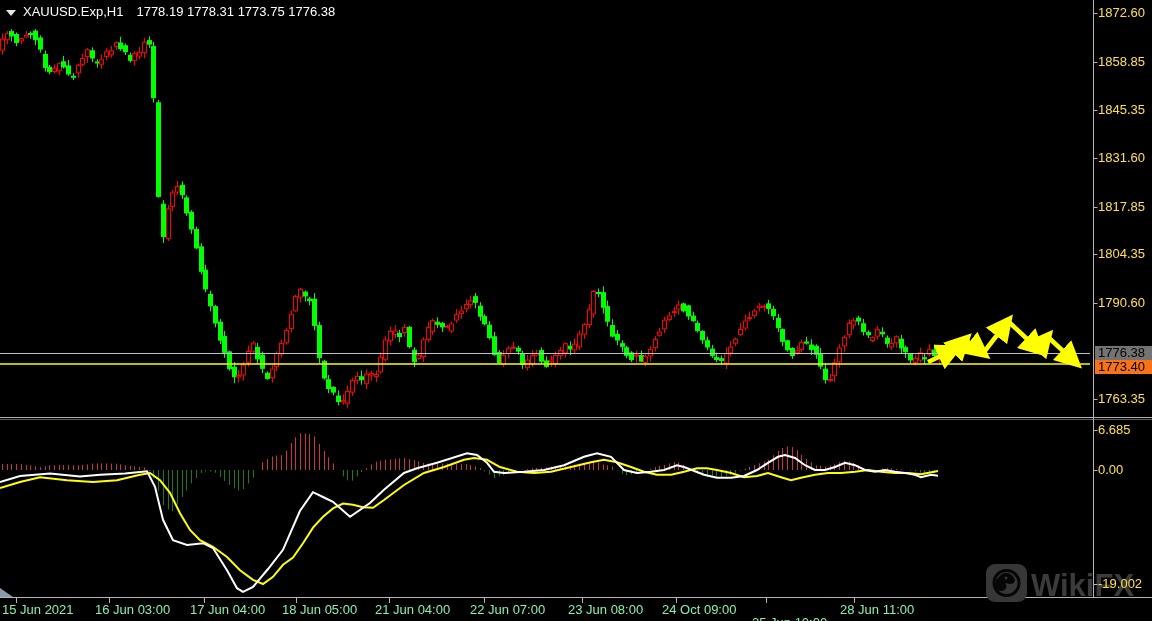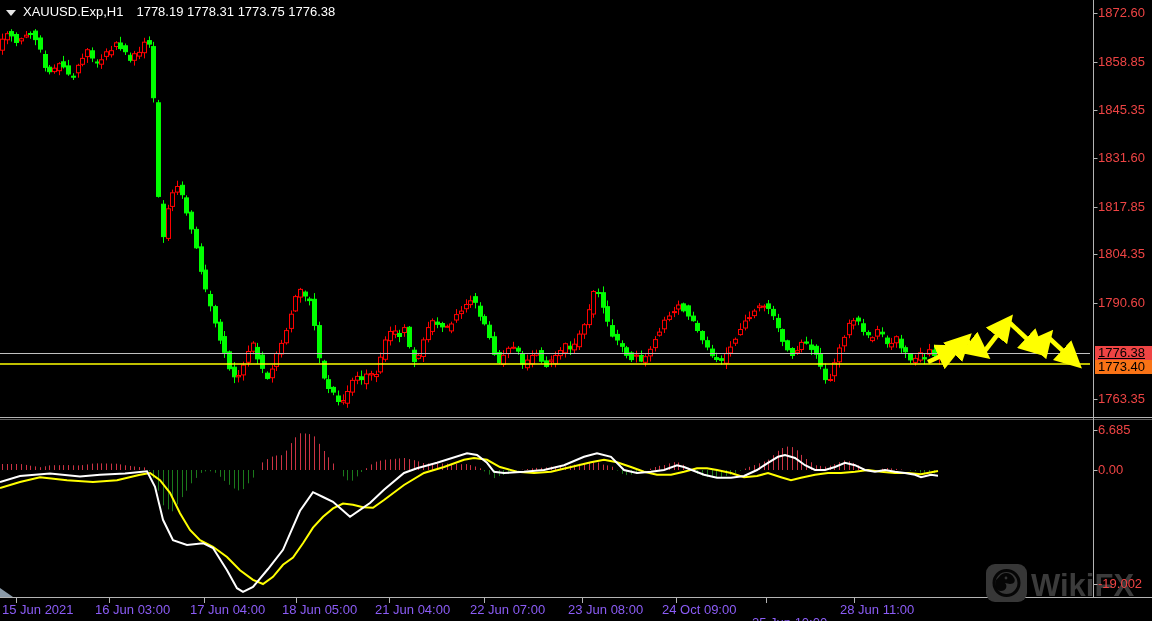--- a/index.html
+++ b/index.html
@@ -1,31 +1,31 @@
 <!DOCTYPE html>
 <html><head>
 <meta charset="utf-8">
 <style>
   html,body{margin:0;padding:0;background:#000;}
   .wrap{position:relative;width:1152px;height:621px;background:#000;overflow:hidden;
         font-family:"Liberation Sans",sans-serif;}
   svg{position:absolute;left:0;top:0;}
-  .lbl{position:absolute;color:#ef4444;font-size:13px;line-height:14px;white-space:nowrap;}
+  .lbl{position:absolute;color:#fde047;font-size:13px;line-height:14px;white-space:nowrap;}
   .title{position:absolute;left:4px;top:4px;color:#fff;font-size:13px;line-height:15px;
          display:flex;align-items:center;white-space:nowrap;z-index:3;}
   .tri{width:0;height:0;border-left:5.5px solid transparent;border-right:5.5px solid transparent;
        border-top:6.5px solid #e6e6e6;display:inline-block;margin:2px 7px 0 2px;}
   .ohlc{margin-left:13px;}
   .macdlbl{position:absolute;left:4px;top:422px;color:#fff;font-size:13px;z-index:3;}
   .tag{position:absolute;left:1095px;width:54px;height:14px;font-size:13px;line-height:14px;
        color:#000;padding-left:3px;z-index:4;}
-  .t-white{background:#ef4444;top:346px;text-decoration:underline;}
+  .t-white{background:#737373;top:346px;}
   .t-yellow{background:#f97316;top:360px;}
   .axis-area{position:absolute;z-index:2;}
-  .time-lbl{top:603px;color:#8b5cf6;}
+  .time-lbl{top:603px;color:#86efac;}
 </style>
 </head>
 <body>
 
 <div class="wrap">
   <svg id="cv" width="1152" height="621">
       <g>
         <line x1="2.5" y1="33.6" x2="2.5" y2="54.8" stroke="#ff0000" stroke-width="1"></line>
         <rect x="0.5" y="39.2" width="4" height="11.0" fill="#000" stroke="#ff0000" stroke-width="1"></rect>
         <line x1="7.5" y1="31.2" x2="7.5" y2="44.2" stroke="#ff0000" stroke-width="1"></line>

